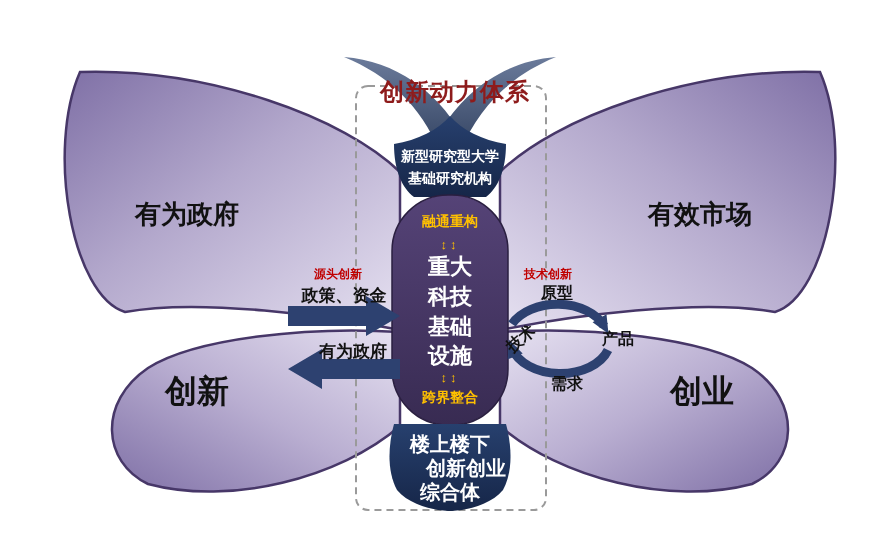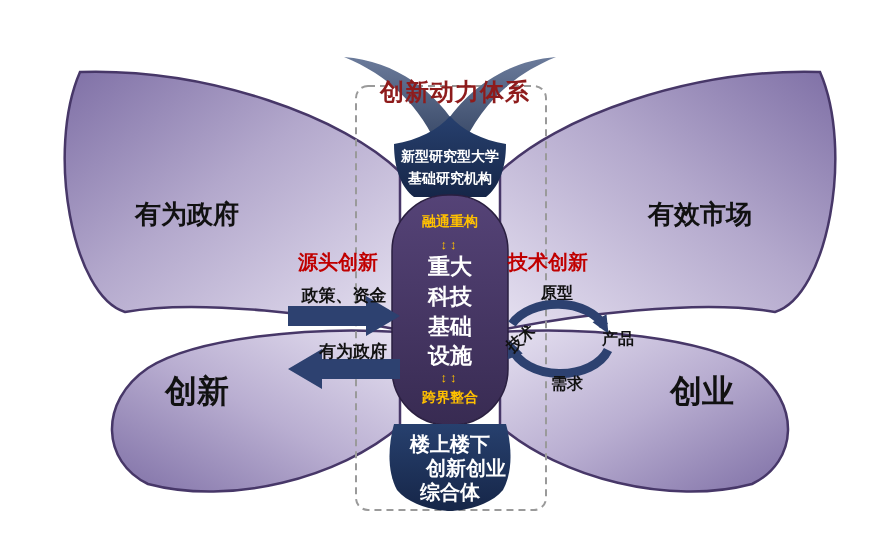--- a/index.html
+++ b/index.html
@@ -8,21 +8,21 @@
     font-family:Liberation Serif, serif;
   }
   #stage svg{position:absolute;left:0;top:0;}
   .label{
     position:absolute;transform:translate(-50%,-50%);
     font-weight:bold;white-space:nowrap;line-height:1;
   }
   .title{font-size:24px;color:#8e1b1b;letter-spacing:1px;}
   .wing-label{font-size:26px;color:#111;}
   .wing-label-big{font-size:32px;color:#111;}
-  .red-label{font-size:20px;color:#c00000;}
+  .red-label{font-size:12px;color:#c00000;margin-top:12px;}
   .black-small{font-size:17px;color:#111;}
   .white-small{font-size:14px;color:#fff;}
   .capsule-item{font-size:22px;color:#fff;}
   .yellow-label{font-size:14px;color:#ffc000;}
   .updown{font-size:13px;color:#ffc000;letter-spacing:3px;}
   .bottom-line{font-size:20px;color:#fff;}
   .cycle-label{font-size:16px;color:#111;}
   .rot{transform:translate(-50%,-50%) rotate(-40deg);}
 </style>
 </head>

